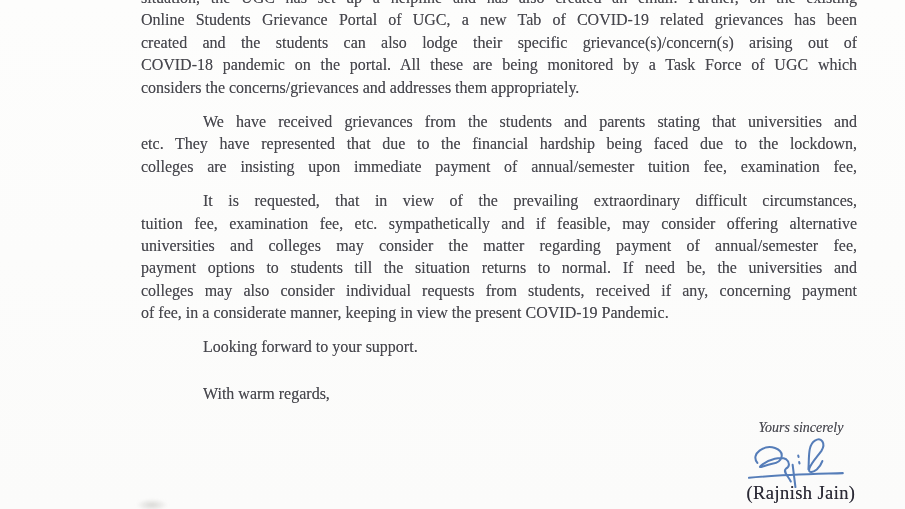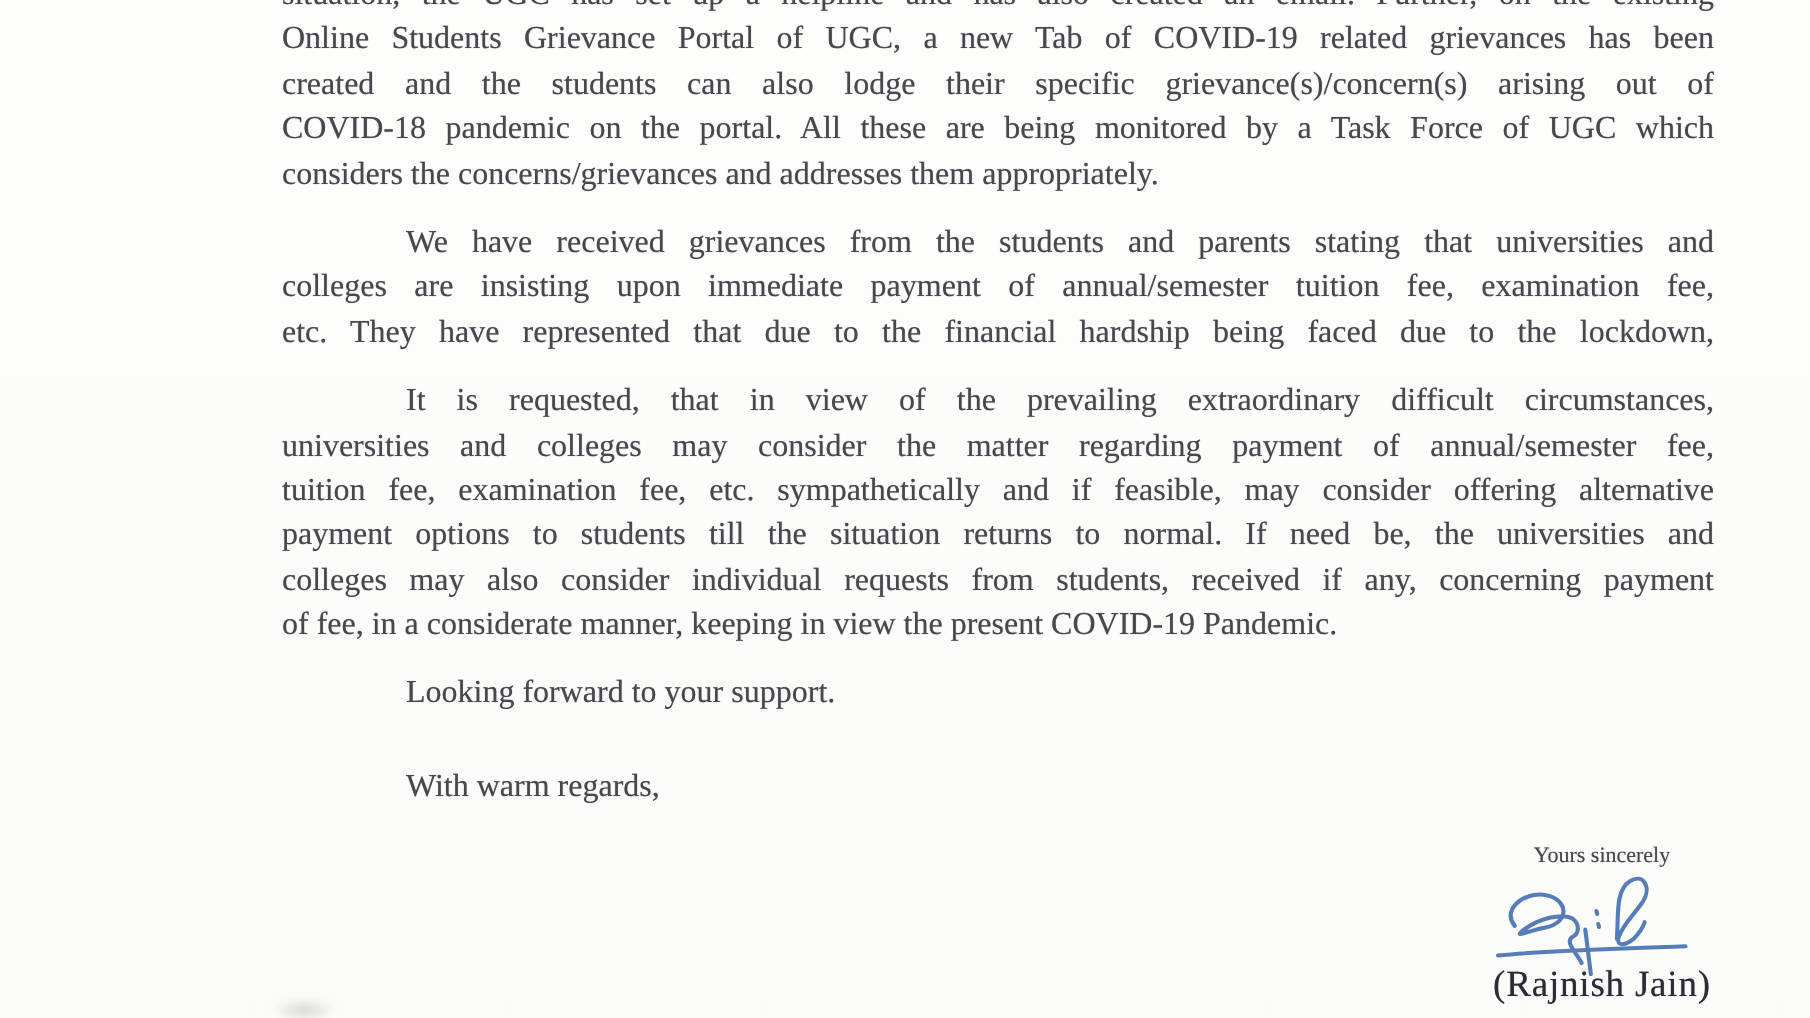--- a/index.html
+++ b/index.html
@@ -47,25 +47,26 @@
   .closing2 { margin-top: 24px; }
   .signoff {
     position: absolute;
     left: 733px; top: 417px;
     width: 136px;
     display: flex;
     flex-direction: column;
     align-items: center;
   }
   .salutation {
-    font-size: 11px;
+    font-size: 14px;
     line-height: 22px;
     color: #494950;
     text-shadow: 0 0 0.5px rgba(70,70,80,0.55);
     white-space: nowrap;
+    font-style: italic;
   }
   .signature { display: block; margin: -3px 0 -5px 0; }
   .signatory {
     font-size: 18.5px;
     font-weight: normal;
     letter-spacing: 0.4px;
     color: #2b2a35;
     text-shadow: 0 0 0.5px rgba(40,40,55,0.6);
     white-space: nowrap;
   }
@@ -86,27 +87,27 @@
     <div id="letter-body">
         <div class="paragraph">
           <div class="line">situation, the UGC has set up a helpline and has also created an email. Further, on the existing</div>
           <div class="line">Online Students Grievance Portal of UGC, a new Tab of COVID-19 related grievances has been</div>
           <div class="line">created and the students can also lodge their specific grievance(s)/concern(s) arising out of</div>
           <div class="line">COVID-18 pandemic on the portal. All these are being monitored by a Task Force of UGC which</div>
           <div class="line last">considers the concerns/grievances and addresses them appropriately.</div>
         </div>
         <div class="paragraph">
           <div class="line indent">We have received grievances from the students and parents stating that universities and</div>
+          <div class="line">etc. They have represented that due to the financial hardship being faced due to the lockdown,</div>
           <div class="line">colleges are insisting upon immediate payment of annual/semester tuition fee, examination fee,</div>
-          <div class="line">etc. They have represented that due to the financial hardship being faced due to the lockdown,</div>
         </div>
         <div class="paragraph">
           <div class="line indent">It is requested, that in view of the prevailing extraordinary difficult circumstances,</div>
+          <div class="line">tuition fee, examination fee, etc. sympathetically and if feasible, may consider offering alternative</div>
           <div class="line">universities and colleges may consider the matter regarding payment of annual/semester fee,</div>
-          <div class="line">tuition fee, examination fee, etc. sympathetically and if feasible, may consider offering alternative</div>
           <div class="line">payment options to students till the situation returns to normal. If need be, the universities and</div>
           <div class="line">colleges may also consider individual requests from students, received if any, concerning payment</div>
           <div class="line last">of fee, in a considerate manner, keeping in view the present COVID-19 Pandemic.</div>
         </div>
       </div>
 
     <div class="line closing">Looking forward to your support.</div>
 
     <div class="line closing closing2">With warm regards,</div>
   </div>

